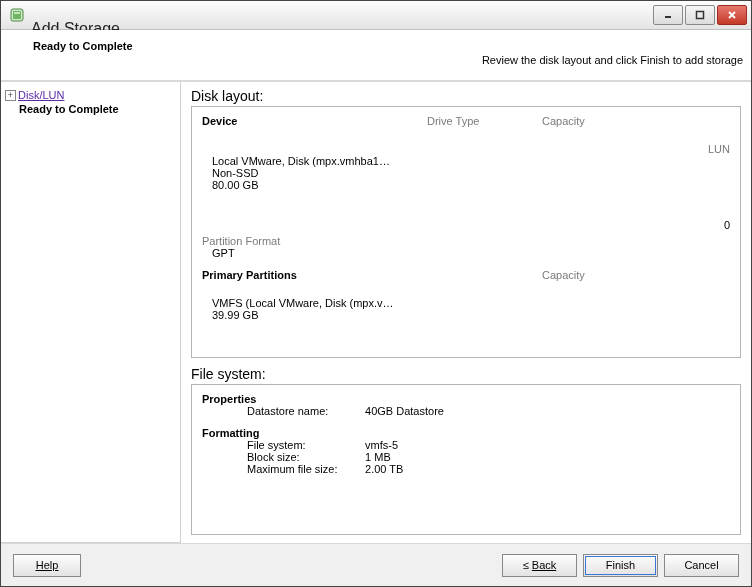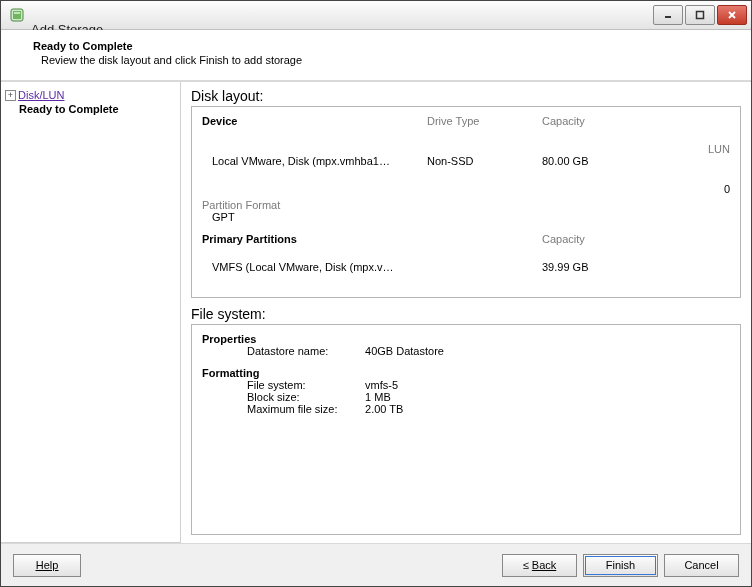--- a/index.html
+++ b/index.html
@@ -27,21 +27,21 @@
     align-items: center;
     padding: 0 4px;
   }
   .title-icon {
     width: 16px;
     height: 16px;
     margin: 0 6px 0 4px;
   }
   .title-text {
     flex: 1;
-    font-size: 13px;
+    font-size: 16px;
     color: #222;
     margin-top: 28px;
   }
   .win-controls {
     display: flex;
     gap: 2px;
   }
   .win-btn {
     width: 28px;
     height: 18px;
@@ -63,22 +63,23 @@
     background: #fff;
     padding: 10px 8px 14px 32px;
     border-bottom: 1px solid #d9d9d9;
   }
   .header-title {
     font-weight: bold;
     font-size: 11px;
     margin-bottom: 2px;
   }
   .header-sub {
-    margin-left: 8px;
+    margin-left: 16px;
     color: #000;
+    text-align: right;
   }
   .body-area {
     flex: 1;
     display: flex;
     background: #fff;
     border-top: 1px solid #d9d9d9;
     overflow: hidden;
   }
   .nav-pane {
     width: 180px;
@@ -138,21 +139,21 @@
   }
   .panel.first { flex: 0 0 auto; }
   .panel.second { flex: 1; }
   .row { display: flex; }
   .col-device { width: 225px; }
   .col-drive  { width: 115px; }
   .col-cap    { width: 120px; }
   .col-lun    { flex: 1; text-align: right; margin-top: 28px; }
   .grey { color: #7a7a7a; }
   .hdr { font-weight: bold; }
-  .indent { padding-left: 10px; }
+  .indent { padding-left: 10px; flex-direction: column; }
   .mt4 { margin-top: 4px; }
   .mt10{ margin-top: 10px; }
   .kv-label { width: 115px; display:inline-block;padding-left:35px; }
   .footer {
     height: 42px;
     border-top: 1px solid #d9d9d9;
     background: #f0f0f0;
     display: flex;
     align-items: center;
     padding: 0 12px;

